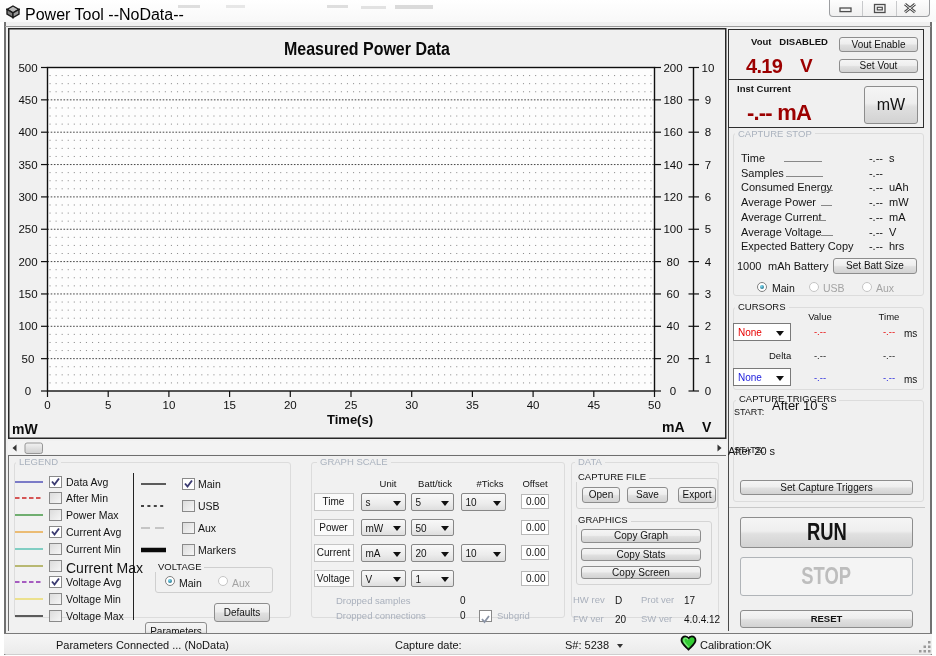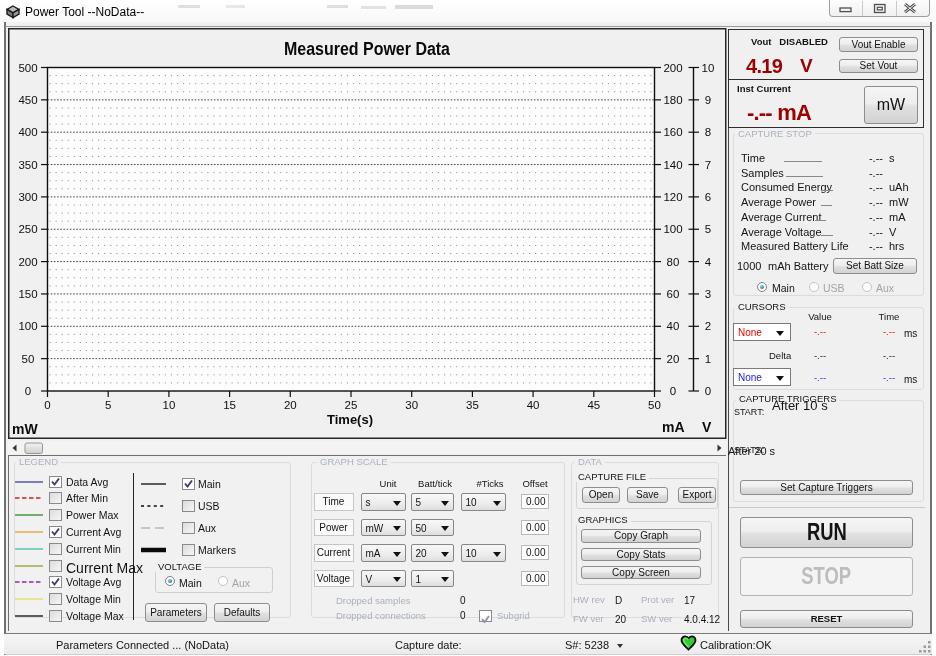--- a/index.html
+++ b/index.html
@@ -32,21 +32,21 @@
 <div class="ab" style="left:226px;top:5px;width:19px;height:3px;background:#e7e7e7"></div>
 <div class="ab" style="left:327px;top:5px;width:21px;height:3px;background:#dedede"></div>
 <div class="ab" style="left:361px;top:6px;width:25px;height:3px;background:#e2e2e2"></div>
 <div class="ab" style="left:395px;top:5px;width:38px;height:4px;background:#dadada"></div>
 
 <svg class="ab" style="left:6px;top:5px" width="14" height="14" viewBox="0 0 14 14">
   <polygon points="7,1 13,4.4 7,7.8 1,4.4" fill="#b9b9b9" stroke="#1a1a1a" stroke-width="1.4"></polygon>
   <polygon points="1,4.4 7,7.8 7,12.6 1,9.2" fill="#7d7d7d" stroke="#1a1a1a" stroke-width="1.4"></polygon>
   <polygon points="13,4.4 7,7.8 7,12.6 13,9.2" fill="#9a9a9a" stroke="#1a1a1a" stroke-width="1.4"></polygon>
 </svg>
-<div class="t" style="left:25px;top:6px;font-size:12px;color:#000">Power Tool --NoData--</div>
+<div class="t" style="left:25px;top:6px;font-size:16px;color:#000">Power Tool --NoData--</div>
 <div class="ab" style="left:829px;top:0;width:101px;height:17px;border:1px solid #9c9ea1;border-top:none;
   border-radius:0 0 4px 4px;background:linear-gradient(#fdfdfd,#f0f0f0);box-sizing:border-box"></div>
 <div class="ab" style="left:862px;top:1px;width:1px;height:15px;background:#c8c9cb"></div>
 <div class="ab" style="left:896px;top:1px;width:1px;height:15px;background:#c8c9cb"></div>
 <svg class="ab" style="left:829px;top:0" width="101" height="17" viewBox="0 0 101 17">
   <rect x="11" y="8" width="11" height="3.6" fill="none" stroke="#4e4e4e" stroke-width="1.3"></rect>
   <rect x="45.5" y="4.5" width="10.5" height="8" fill="none" stroke="#4e4e4e" stroke-width="1.3"></rect>
   <rect x="48.3" y="7.3" width="5" height="2.6" fill="none" stroke="#4e4e4e" stroke-width="1.2"></rect>
   <path d="M76 4.2 L86 12.2 M86 4.2 L76 12.2" fill="none" stroke="#4a4a4a" stroke-width="3"></path>
   <path d="M76 4.2 L86 12.2 M86 4.2 L76 12.2" fill="none" stroke="#f5f5f5" stroke-width="1"></path>
@@ -236,21 +236,21 @@
 <div class="t" style="left:855px;top:196px;width:28px;text-align:right">-.--</div>
 <div class="t" style="left:889px;top:196px">mW</div>
 <div class="t" style="left:741px;top:211px">Average Current</div>
 <div class="dsh" style="left:815px;top:220px;width:11px"></div>
 <div class="t" style="left:855px;top:211px;width:28px;text-align:right">-.--</div>
 <div class="t" style="left:889px;top:211px">mA</div>
 <div class="t" style="left:741px;top:226px">Average Voltage</div>
 <div class="dsh" style="left:821px;top:235px;width:12px"></div>
 <div class="t" style="left:855px;top:226px;width:28px;text-align:right">-.--</div>
 <div class="t" style="left:889px;top:226px">V</div>
-<div class="t" style="left:741px;top:240px">Measured Battery Life</div>
+<div class="t" style="left:741px;top:240px">Expected Battery Copy</div>
 <div class="t" style="left:855px;top:240px;width:28px;text-align:right">-.--</div>
 <div class="t" style="left:889px;top:240px">hrs</div>
 <div class="t" style="left:737px;top:260px">1000</div>
 <div class="t" style="left:768px;top:260px">mAh Battery</div>
 <div class="b" style="left:833px;top:258px;width:84px;height:16px;line-height:14px">Set Batt Size</div>
 <div class="rd" style="left:757px;top:282px">
     <i></i>
   </div>
 <div class="t" style="left:772px;top:282px;font-size:10.5px">Main</div>
 <div class="rd rdd" style="left:809px;top:282px"></div>
@@ -376,21 +376,21 @@
 <div class="cb" style="left:182px;top:543.5px;background:linear-gradient(135deg,#dcdcdc,#f6f6f6)"></div>
 <div class="t" style="left:198px;top:543.5px;font-size:10.5px">Markers</div>
 <div class="gb" style="left:155px;top:567px;width:118px;height:26px;border-color:#cfcfcf"></div>
 <div class="gbl" style="left:155px;top:562px;color:#131313;background:#f1f1f1">VOLTAGE</div>
 <div class="rd" style="left:165px;top:576px">
     <i></i>
   </div>
 <div class="t" style="left:179px;top:577px;font-size:10.5px">Main</div>
 <div class="rd rdd" style="left:218px;top:576px"></div>
 <div class="t" style="left:232px;top:577px;color:#a3a3a3;font-size:10.5px">Aux</div>
-<div class="b" style="left:145px;top:603px;width:62px;height:19px;line-height:17px">Parameters</div>
+<div class="b" style="left:145px;top:622px;width:62px;height:19px;line-height:17px">Parameters</div>
 <div class="b" style="left:214px;top:603px;width:56px;height:19px;line-height:17px">Defaults</div>
 <div class="gb" style="left:311px;top:462px;width:254px;height:156px"></div>
 <div class="gbl" style="left:317px;top:457px;color:#aab2be">GRAPH SCALE</div>
 <div class="t" style="left:368px;top:479px;width:40px;text-align:center;font-size:9.5px">Unit</div>
 <div class="t" style="left:405px;top:479px;width:60px;text-align:center;font-size:9.5px">Batt/tick</div>
 <div class="t" style="left:470px;top:479px;width:40px;text-align:center;font-size:9.5px">#Ticks</div>
 <div class="t" style="left:515px;top:479px;width:40px;text-align:center;font-size:9.5px">Offset</div>
 <div class="ab" style="left:313.5px;top:493.0px;width:40px;height:17.5px;background:#fafafa;border:1px solid #c6c6c6;box-sizing:border-box;font-size:10px;text-align:center;line-height:16px;color:#131313">Time</div>
 <div class="dd" style="left:360.5px;top:493.0px;width:45px;height:17.5px">
     <span style="position:absolute;left:4px;top:3px">s</span>

